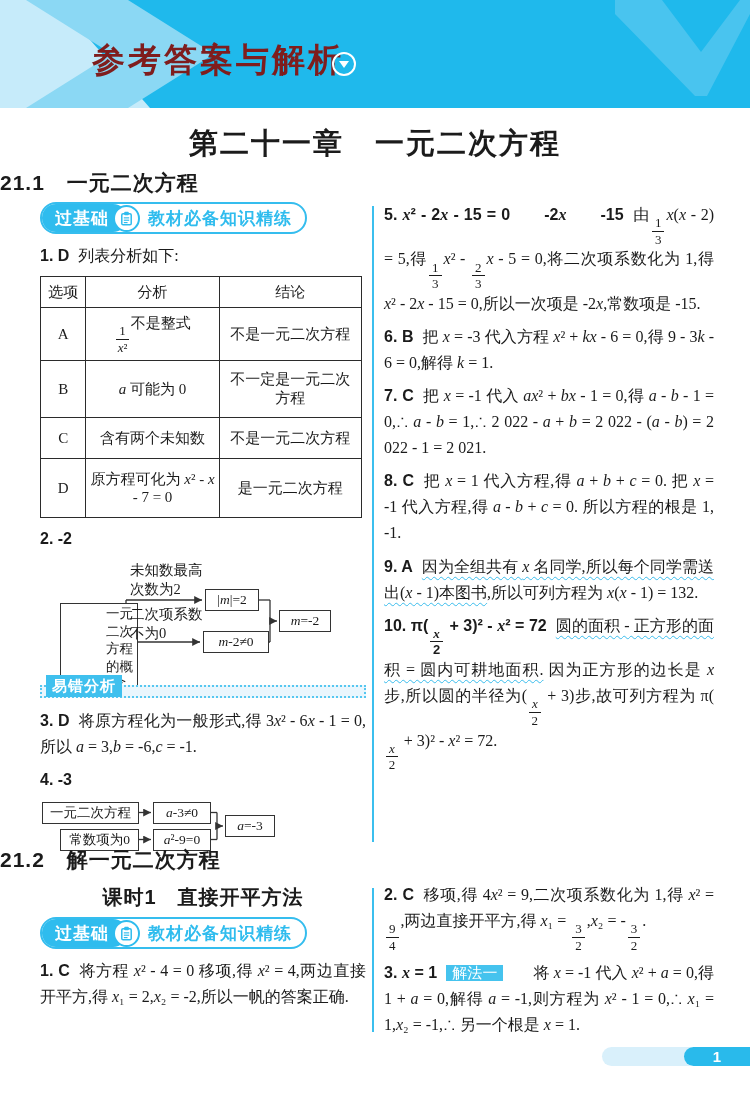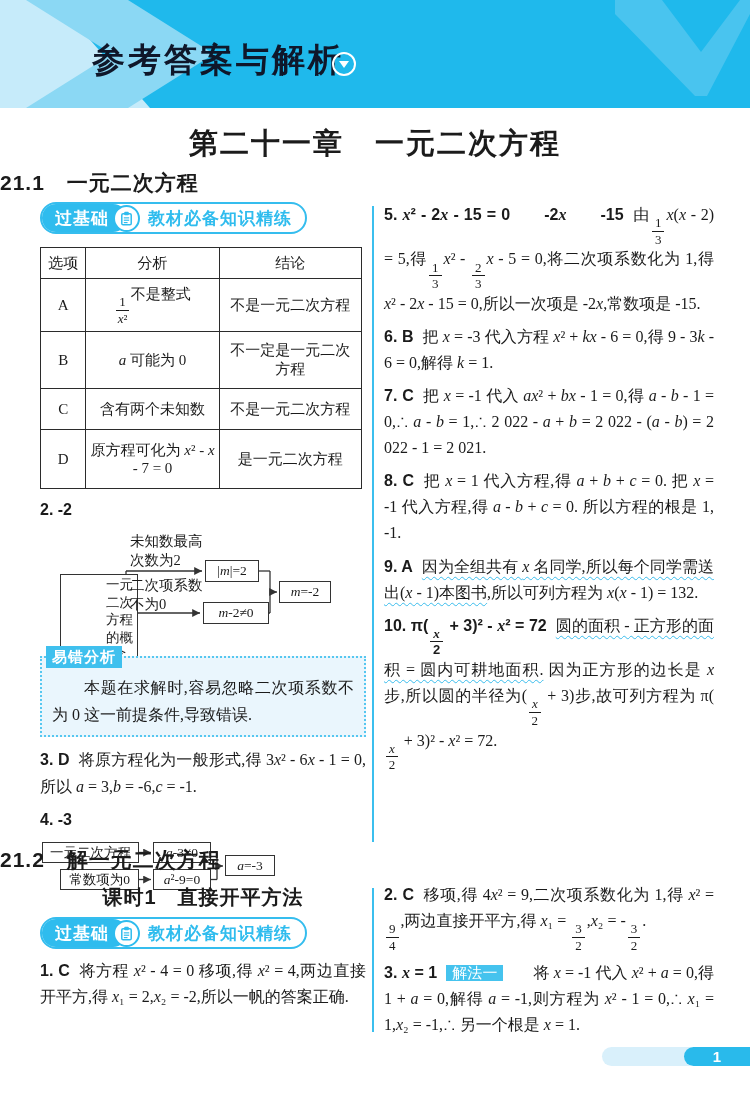--- a/index.html
+++ b/index.html
@@ -2,21 +2,21 @@
 <html lang="zh"><head>
 <meta charset="utf-8">
 <style>
   html,body{margin:0;padding:0;background:#e8e8e8;}
   .page{position:relative;width:750px;height:1104px;background:#ffffff;overflow:hidden;
         font-family:"Liberation Serif","DejaVu Serif",serif;color:#1b1b1b;}
   
   .header{position:absolute;left:0;top:0;width:750px;height:108px;background:#1fb9ec;}
   .header svg{position:absolute;left:0;top:0;}
   .header-title{position:absolute;left:92px;top:38px;font-size:33px;font-weight:700;
-                color:#0f172a;font-family:"Liberation Sans","DejaVu Sans",sans-serif;letter-spacing:3px;z-index:2;}
+                color:#7f1d1d;font-family:"Liberation Sans","DejaVu Sans",sans-serif;letter-spacing:3px;z-index:2;}
   .hdr-circle{position:absolute;left:332px;top:52px;width:20px;height:20px;border:2px solid #fff;
               border-radius:50%;display:flex;align-items:center;justify-content:center;z-index:2;}
   .hdr-tri{width:0;height:0;border-left:5px solid transparent;border-right:5px solid transparent;
            border-top:7px solid #fff;margin-top:1px;}
   
   .chapter-title{position:absolute;left:0;top:124px;width:750px;text-align:center;font-size:29px;
                  font-weight:700;font-family:"Liberation Sans","DejaVu Sans",sans-serif;letter-spacing:2px;}
   .sec-title{position:absolute;left:0;width:750px;text-align:left;font-size:21px;font-weight:700;
              font-family:"Liberation Sans","DejaVu Sans",sans-serif;letter-spacing:1px;}
   .sec1{top:169px;}
@@ -63,21 +63,21 @@
   .c-opt{width:38px;} .c-ana{width:132px;} .c-con{width:142px;}
   
   .flow{position:relative;margin:2px 0 6px 0;}
   .flow1{width:326px;height:110px;}
   .flow2{width:326px;height:55px;}
   .flow svg{position:absolute;left:0;top:0;}
   .flow .box{position:absolute;border:1.4px solid #333;background:#fff;text-align:center;
              font-size:13.5px;line-height:1.3;padding:1px 3px;box-sizing:border-box;}
   .flow .lbl{position:absolute;font-size:14.5px;line-height:1.3;}
   
-  .miscbox{position:relative;border:2px dotted #56c7f0;background:#eaf6fd;padding:16px 10px 7px 10px;
+  .miscbox{position:relative;border:2px dotted #56c7f0;background:#eaf6fd;padding:2px 10px 7px 10px;
            margin-top:16px;margin-bottom:10px;}
   .misc-label{position:absolute;top:-12px;left:4px;background:#3fc0ee;color:#fff;font-size:15px;
               font-weight:700;font-family:"Liberation Sans","DejaVu Sans",sans-serif;
               padding:0 6px;line-height:22px;letter-spacing:1px;}
   .misc-text{font-size:16px;line-height:1.7;text-indent:2em;text-align:justify;}
   .lesson-title{text-align:center;font-size:20px;font-weight:700;letter-spacing:1px;
                 font-family:"Liberation Sans","DejaVu Sans",sans-serif;margin:2px 0 6px 0;}
   
   .pagetab-light{position:absolute;right:52px;bottom:38px;width:96px;height:19px;
                  background:#d9f0fb;border-radius:10px;}
@@ -117,20 +117,21 @@
           <rect x="2.6" y="2.6" width="8.8" height="10.2" rx="1.2" fill="none" stroke="#2fbcee" stroke-width="1.4"></rect>
           <rect x="4.8" y="0.8" width="4.4" height="3.2" rx="1" fill="#2fbcee"></rect>
           <line x1="4.5" y1="6.4" x2="9.5" y2="6.4" stroke="#2fbcee" stroke-width="1.1"></line>
           <line x1="4.5" y1="8.6" x2="9.5" y2="8.6" stroke="#2fbcee" stroke-width="1.1"></line>
           <line x1="4.5" y1="10.8" x2="8" y2="10.8" stroke="#2fbcee" stroke-width="1.1"></line>
         </svg>
       </span>
       <span class="badge-right">教材必备知识精练</span>
     </div>
 
+    <p class="prob"><span class="head">1. D</span><span>列表分析如下:</span></p>
 
     <table class="anal">
       <tbody>
           <tr class="hrow">
         <td class="c-opt">选项</td>
         <td class="c-ana">分析</td>
         <td class="c-con">结论</td>
       </tr>
       <tr class="ra">
         <td>A</td>
@@ -183,21 +184,20 @@
       <div class="lbl" style="left:90px;top:2px;width:84px;">未知数最高次数为2</div>
       <div class="lbl" style="left:90px;top:46px;width:84px;">二次项系数不为0</div>
       <div class="box" style="left:165px;top:30px;width:54px;">|<i>m</i>|=2</div>
       <div class="box" style="left:163px;top:72px;width:66px;"><i>m</i>-2≠0</div>
       <div class="box" style="left:239px;top:51px;width:52px;"><i>m</i>=-2</div>
     </div>
 
     
     <div class="miscbox">
       <span class="misc-label">易错分析</span>
-      <div class="misc-text">本题在求解时,容易忽略二次项系数不为 0 这一前提条件,导致错误.</div>
     </div>
 
     <p class="prob"><span class="head">3. D</span><span>将原方程化为一般形式,得 3<i>x</i>² - 6<i>x</i> - 1 = 0,所以 <i>a</i> = 3,<i>b</i> = -6,<i>c</i> = -1.</span></p>
 
     <p class="prob"><span class="head">4. -3</span></p>
 
     
     <div class="flow flow2">
       <svg width="326" height="55" viewBox="0 0 326 55">
         <g stroke="#333" stroke-width="1.3" fill="none">

